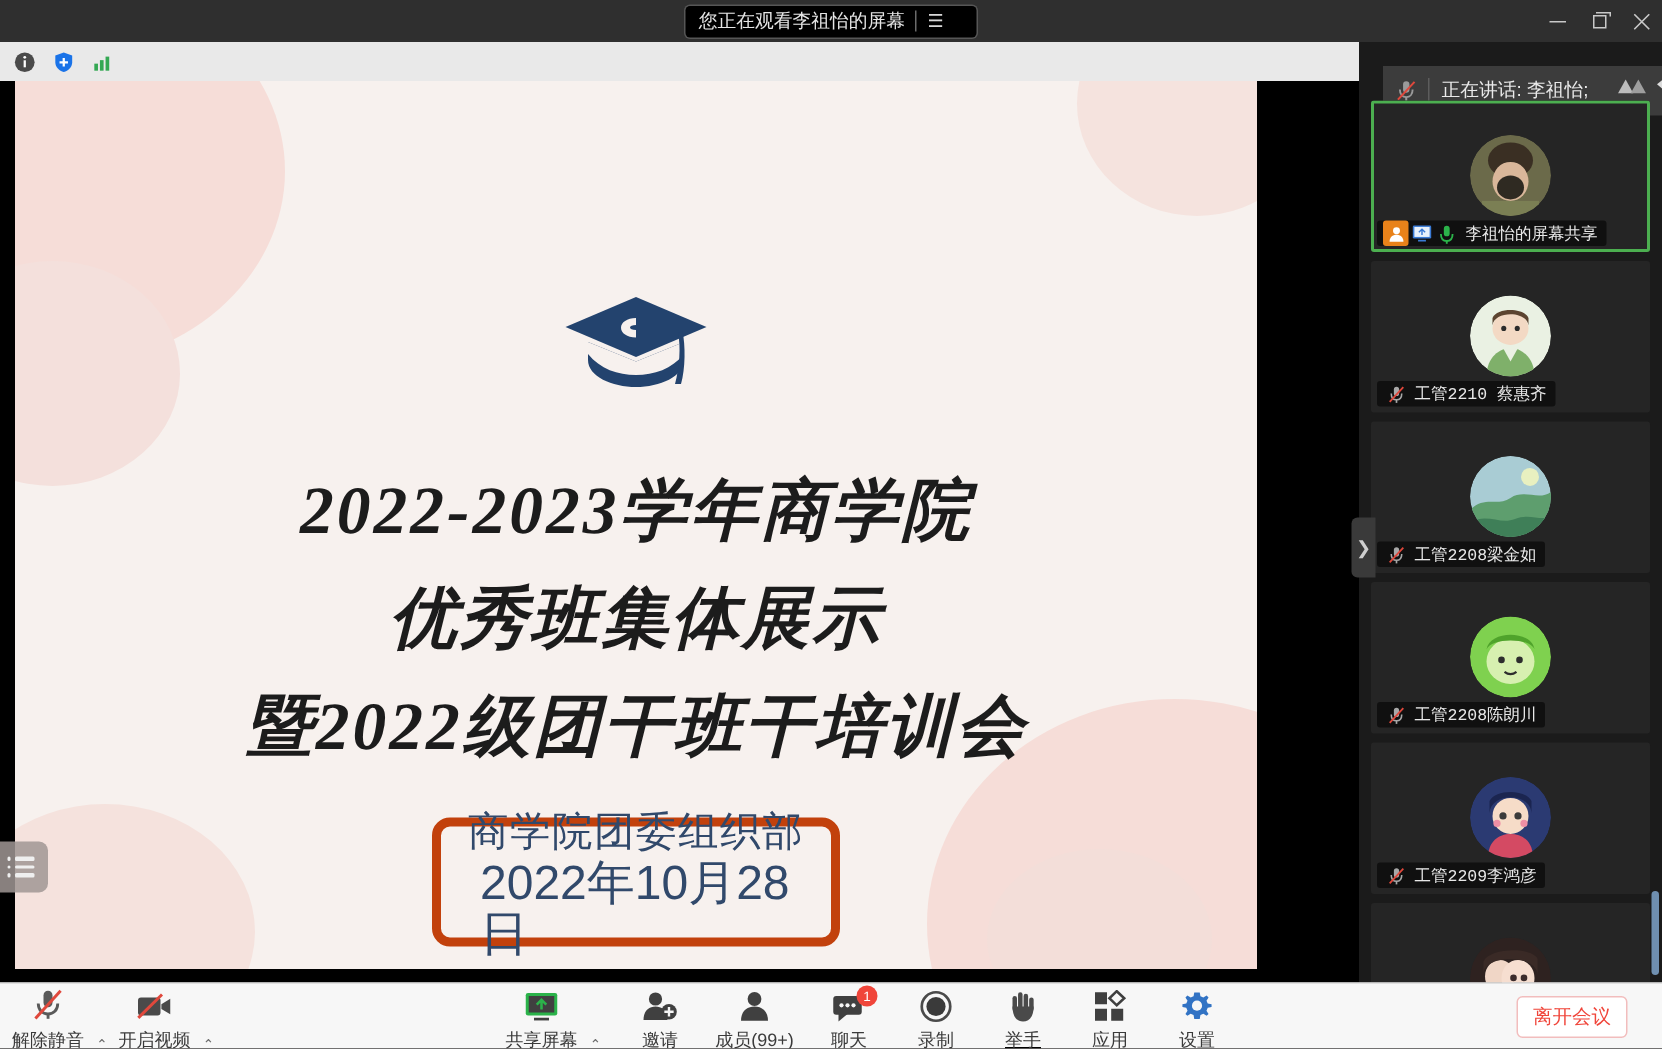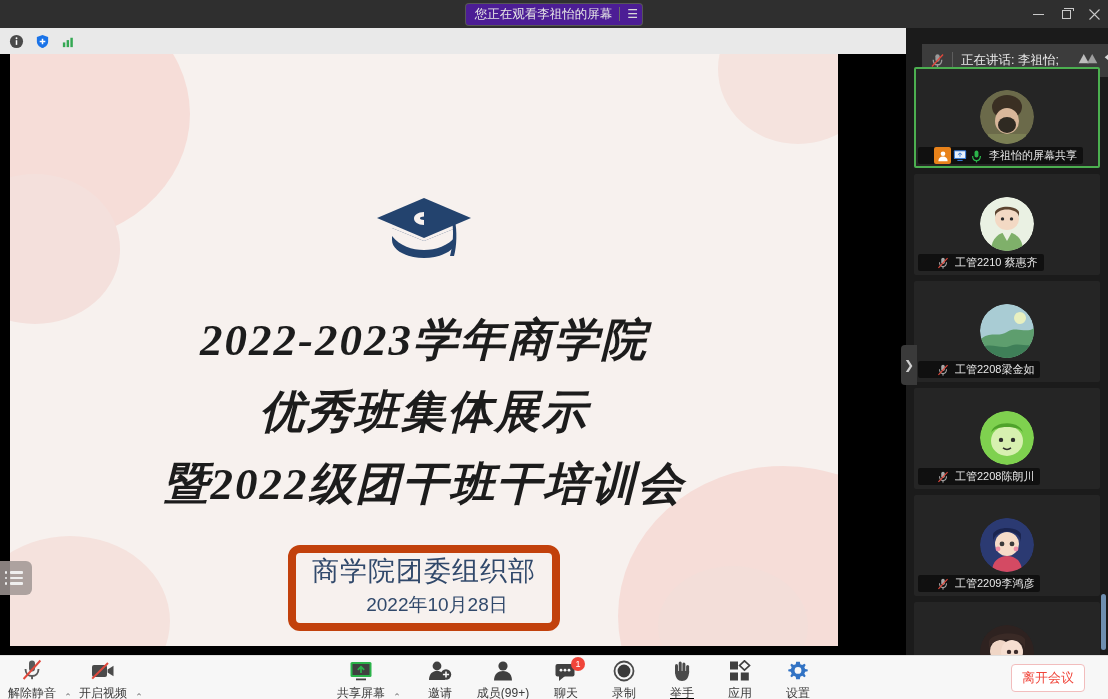--- a/index.html
+++ b/index.html
@@ -12,22 +12,22 @@
   #app { position: relative; width: 1108px; height: 699px; background: #2b2b2b; }
 
   
   .titlebar {
     position: absolute; left: 0; top: 0; width: 1108px; height: 28px;
     background: #2f2f2f;
     display: flex; align-items: center; justify-content: center;
   }
   .watch-pill {
     display: flex; align-items: center;
-    background: #4c1d95; border-radius: 3px;
-    height: 21px; padding: 0 3px 0 9px;
+    background: #000000; border-radius: 3px;
+    height: 21px; padding: 0 21px 0 9px;
     color: #e6e6e6; font-size: 12.5px; line-height: 21px;
     box-shadow: 0 0 0 1px #565656;
   }
   .watch-pill .sep { width: 1px; height: 14px; background: #6b6b6b; margin: 0 7px; }
   .watch-pill .menu-glyph {
     font-size: 12px; color: #d8d8d8; letter-spacing: -1px; padding-right: 2px;
   }
   .winctrls {
     position: absolute; right: 0; top: 0; height: 28px;
     display: flex; align-items: center;
@@ -72,26 +72,26 @@
   .slide-title { position: absolute; left: 0; right: 0; top: 250px; text-align: center; }
   .slide-title .line {
     font-family: "Liberation Serif", "DejaVu Serif", serif;
     font-weight: bold; font-style: italic;
     color: #1c1c1c; font-size: 45px; line-height: 72px;
     letter-spacing: 2px; white-space: nowrap;
   }
   .slide-box {
     position: absolute; left: 50%; transform: translateX(-50%);
     top: 491px; width: 272px; height: 86px;
-    border: 8px solid #c2410c; border-radius: 12px;
+    border: 6px solid #c2410c; border-radius: 12px;
     display: flex; flex-direction: column; align-items: center; justify-content: center;
     color: #31496b;
   }
   .slide-box .l1 { font-size: 27px; line-height: 34px; letter-spacing: 1px; }
-  .slide-box .l2 { font-size: 19px; line-height: 34px; letter-spacing: 0px; margin-left: 26px; }
+  .slide-box .l2 { font-size: 32px; line-height: 34px; letter-spacing: 0px; margin-left: 26px; }
 
   .left-toggle {
     position: absolute; left: 0; top: 507px; width: 32px; height: 34px;
     background: rgba(160,150,148,0.85); border-radius: 0 6px 6px 0;
     display: flex; align-items: center; justify-content: center; z-index: 6; cursor: pointer;
   }
   .lt-lines { display: flex; flex-direction: column; gap: 3px; }
   .lt-lines i { display:block; width: 13px; height: 2.5px; background: #efefef; border-radius: 1px; position: relative; }
   .lt-lines i:before { content:""; position:absolute; left:-5px; top:0; width:2.5px; height:2.5px; background:#efefef; border-radius:50%; }
 
@@ -126,22 +126,22 @@
     background: #252525; border-radius: 2px; overflow: hidden;
   }
   .thumb.active { box-shadow: inset 0 0 0 2px #4caf50; }
   .avatar {
     position: absolute; left: 50%; top: 50%; transform: translate(-50%,-52%);
     width: 54px; height: 54px; border-radius: 50%; overflow: hidden;
   }
   .namebar {
     position: absolute; left: 4px; bottom: 4px; max-width: 176px; height: 17px;
     background: rgba(0,0,0,0.55); border-radius: 2px;
-    display: flex; align-items: center; padding: 0 6px 0 16px;
-    color: #e8e8e8; font-size: 11px; white-space: nowrap;
+    display: flex; align-items: center; padding: 0 6px 0 4px;
+    color: #e8e8e8; font-size: 11px; white-space: nowrap; font-family: Liberation Mono, monospace;
   }
   .nb-icons { display: flex; align-items: center; }
   .nb-ic { width: 17px; height: 17px; display:flex; align-items:center; justify-content:center; }
   .nb-ic.host { background: #e8821a; border-radius: 2px; }
   .nb-label { padding-left: 4px; }
 
   .panel-scrollbar {
     position: absolute; right: 2px; top: 36px; width: 5px; height: 588px;
     background: transparent;
   }

